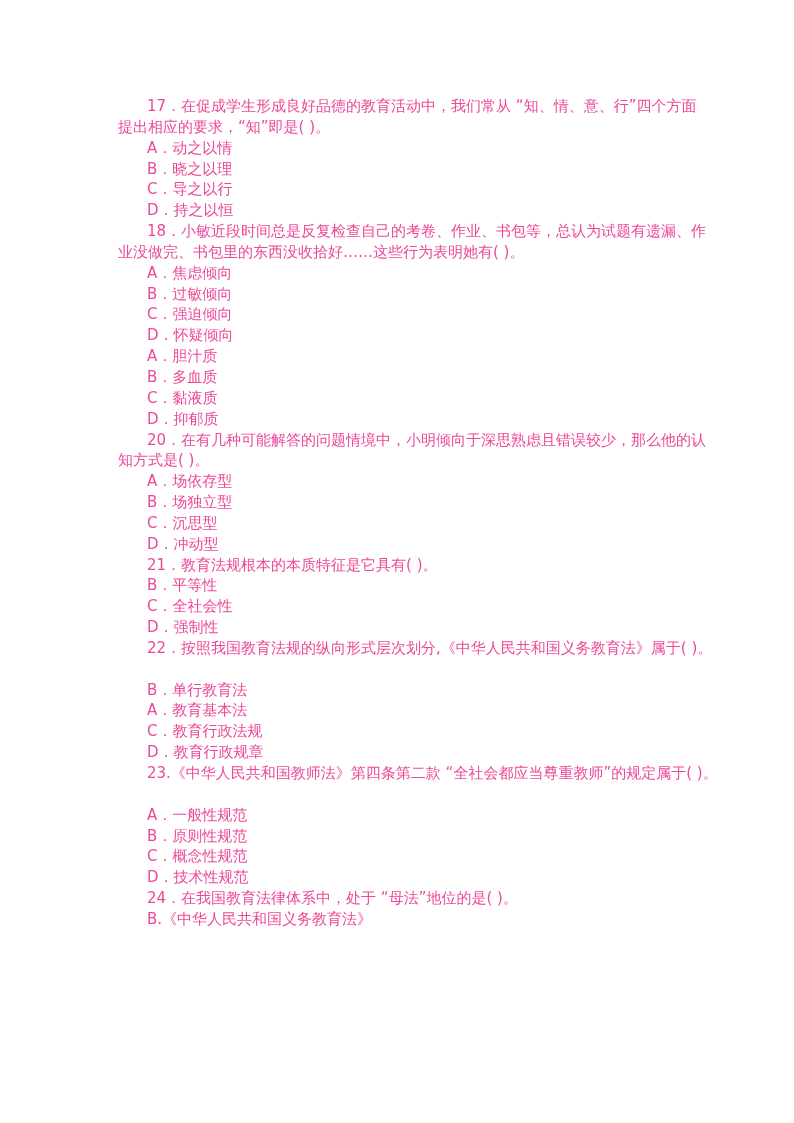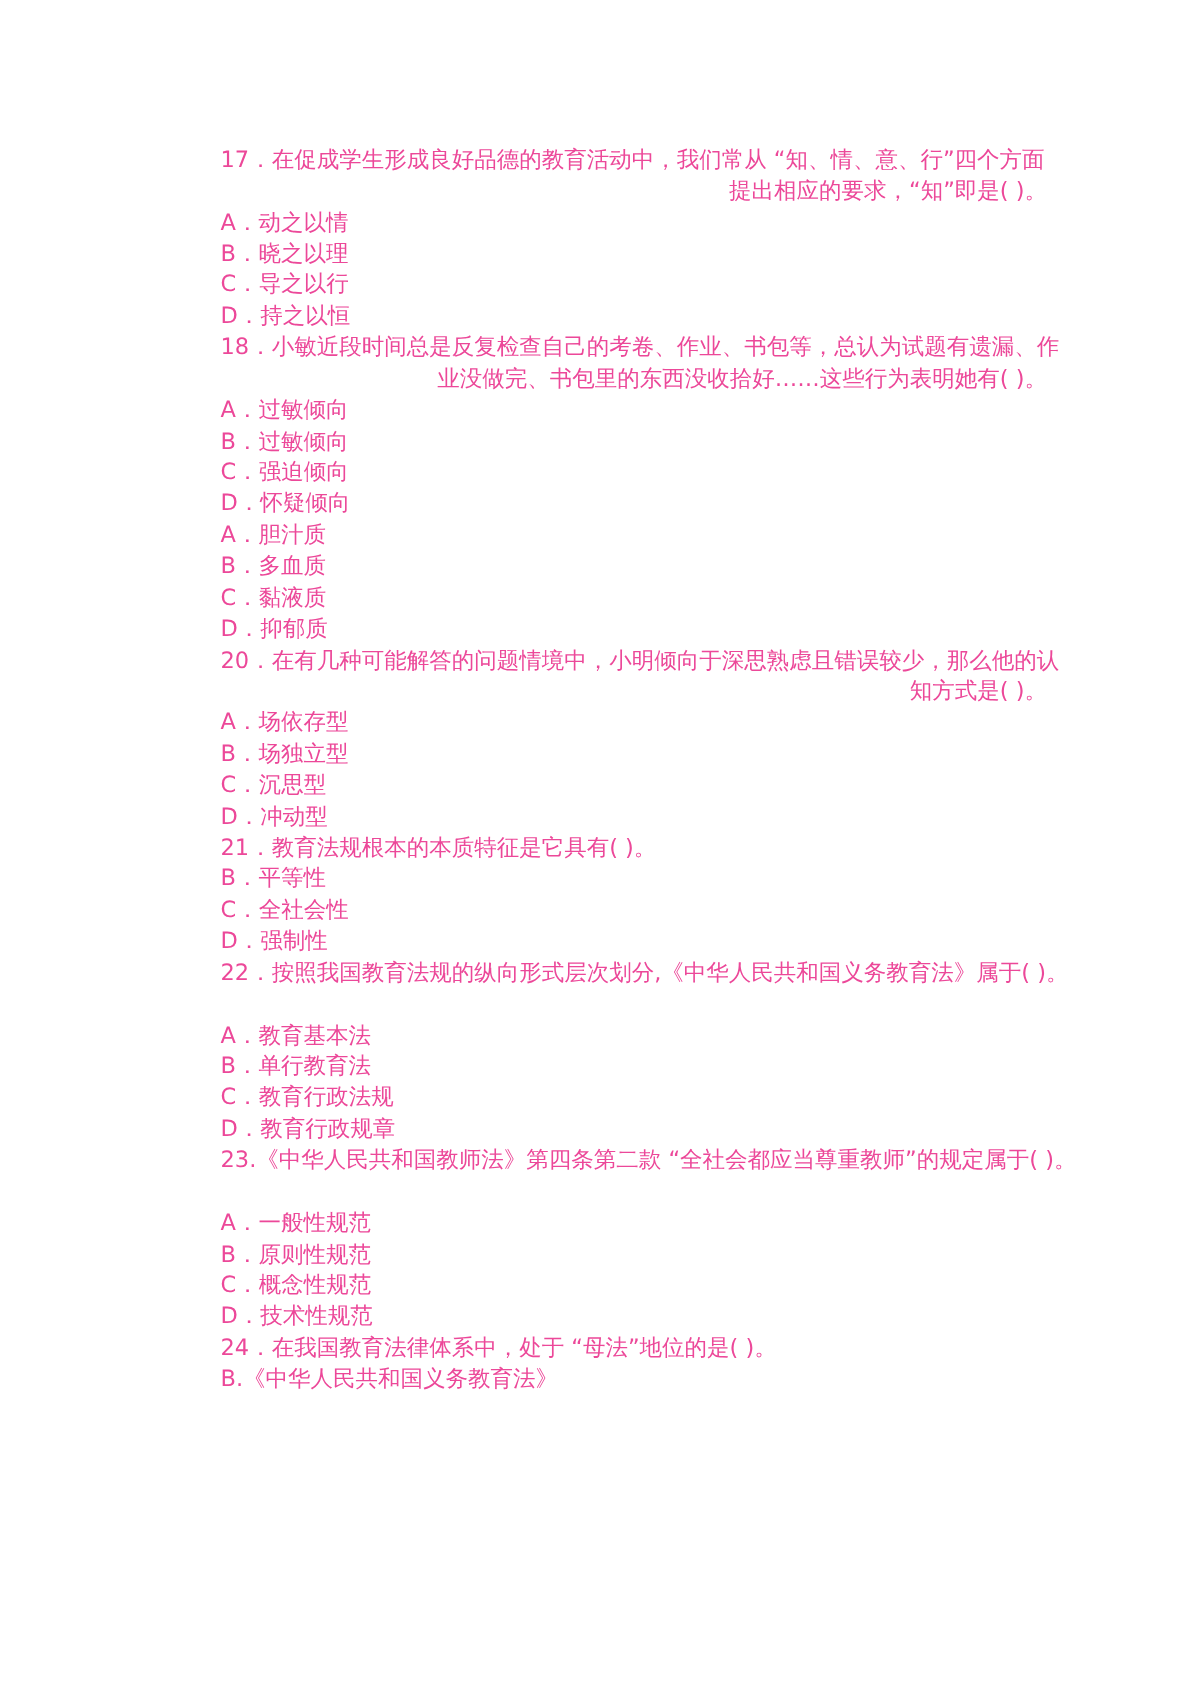--- a/index.html
+++ b/index.html
@@ -7,21 +7,21 @@
   .page {
     position: absolute; left: 0; top: 0; width: 794px; height: 1123px; background: #fff;
   }
   .content {
     position: absolute; left: 118px; top: 96px; width: 580px;
     font-family: "DejaVu Sans", "Liberation Sans", sans-serif;
     font-size: 15px; line-height: 20.85px; color: #ec4899;
   }
   .line { white-space: nowrap; height: 20.85px; }
   .q-first { padding-left: 29px; }
-  .q-cont { padding-left: 0; text-align: right; }
+  .q-cont { padding-left: 0; }
   .opt { padding-left: 29px; }
   .blank { height: 20.85px; }
 </style>
 </head>
 <body>
 
 <div class="page">
   <div class="content">
 
     <div>
@@ -29,21 +29,21 @@
       <div class="line q-cont">提出相应的要求，“知”即是( )。</div>
       <div class="line opt">A．动之以情</div>
       <div class="line opt">B．晓之以理</div>
       <div class="line opt">C．导之以行</div>
       <div class="line opt">D．持之以恒</div>
     </div>
 
     <div>
       <div class="line q-first">18．小敏近段时间总是反复检查自己的考卷、作业、书包等，总认为试题有遗漏、作</div>
       <div class="line q-cont">业没做完、书包里的东西没收拾好……这些行为表明她有( )。</div>
-      <div class="line opt">A．过敏倾向</div>
+      <div class="line opt">A．焦虑倾向</div>
       <div class="line opt">B．过敏倾向</div>
       <div class="line opt">C．强迫倾向</div>
       <div class="line opt">D．怀疑倾向</div>
     </div>
 
     <div>
       <div class="line opt">A．胆汁质</div>
       <div class="line opt">B．多血质</div>
       <div class="line opt">C．黏液质</div>
       <div class="line opt">D．抑郁质</div>
@@ -61,22 +61,22 @@
     <div>
       <div class="line q-first">21．教育法规根本的本质特征是它具有( )。</div>
       <div class="line opt">B．平等性</div>
       <div class="line opt">C．全社会性</div>
       <div class="line opt">D．强制性</div>
     </div>
 
     <div>
       <div class="line q-first">22．按照我国教育法规的纵向形式层次划分,《中华人民共和国义务教育法》属于( )。</div>
       <div class="blank"></div>
+      <div class="line opt">B．单行教育法</div>
       <div class="line opt">A．教育基本法</div>
-      <div class="line opt">B．单行教育法</div>
       <div class="line opt">C．教育行政法规</div>
       <div class="line opt">D．教育行政规章</div>
     </div>
 
     <div>
       <div class="line q-first">23.《中华人民共和国教师法》第四条第二款 “全社会都应当尊重教师”的规定属于( )。</div>
       <div class="blank"></div>
       <div class="line opt">A．一般性规范</div>
       <div class="line opt">B．原则性规范</div>
       <div class="line opt">C．概念性规范</div>

